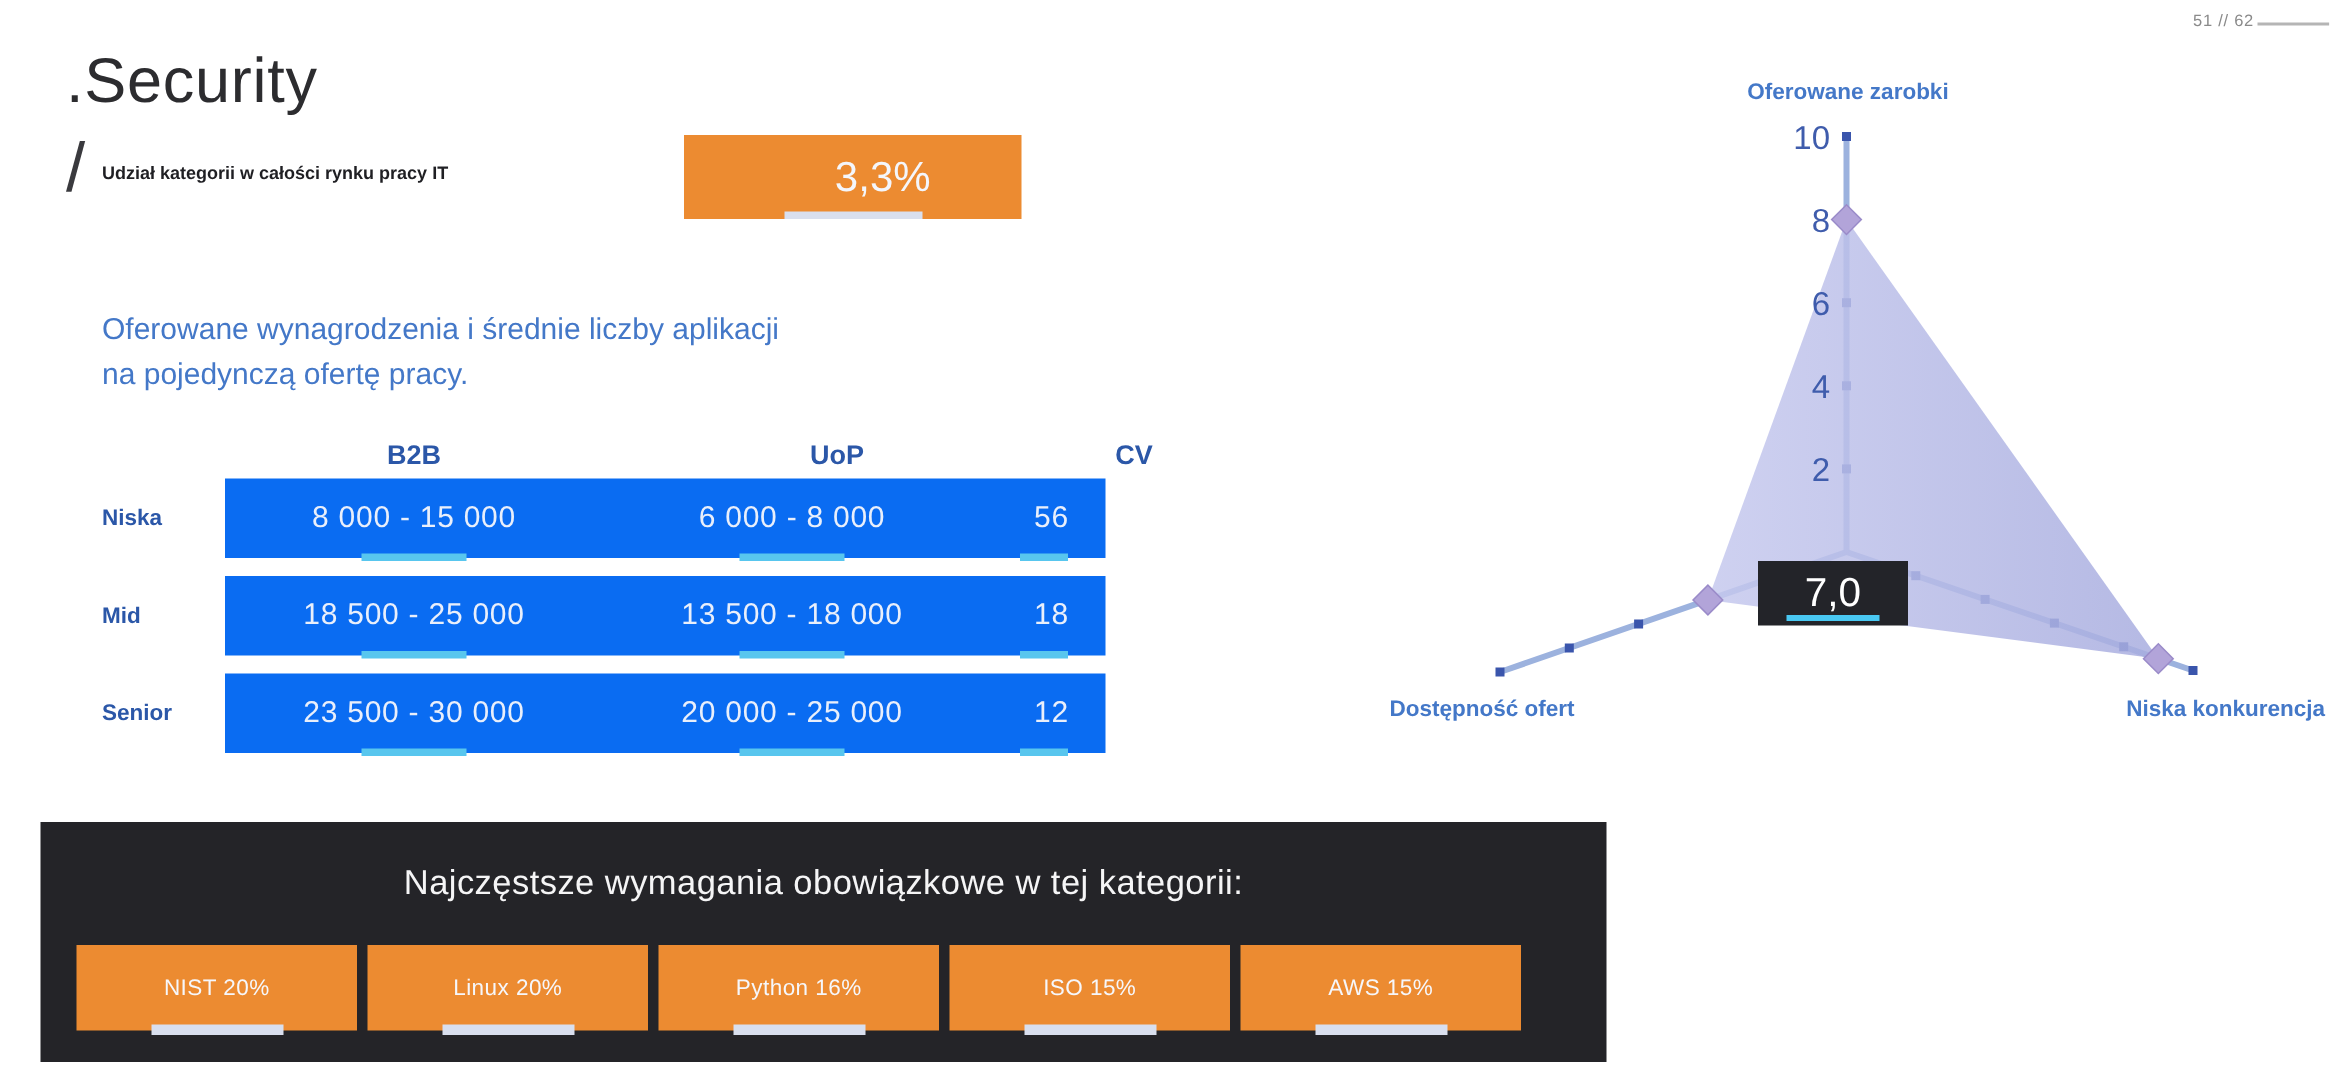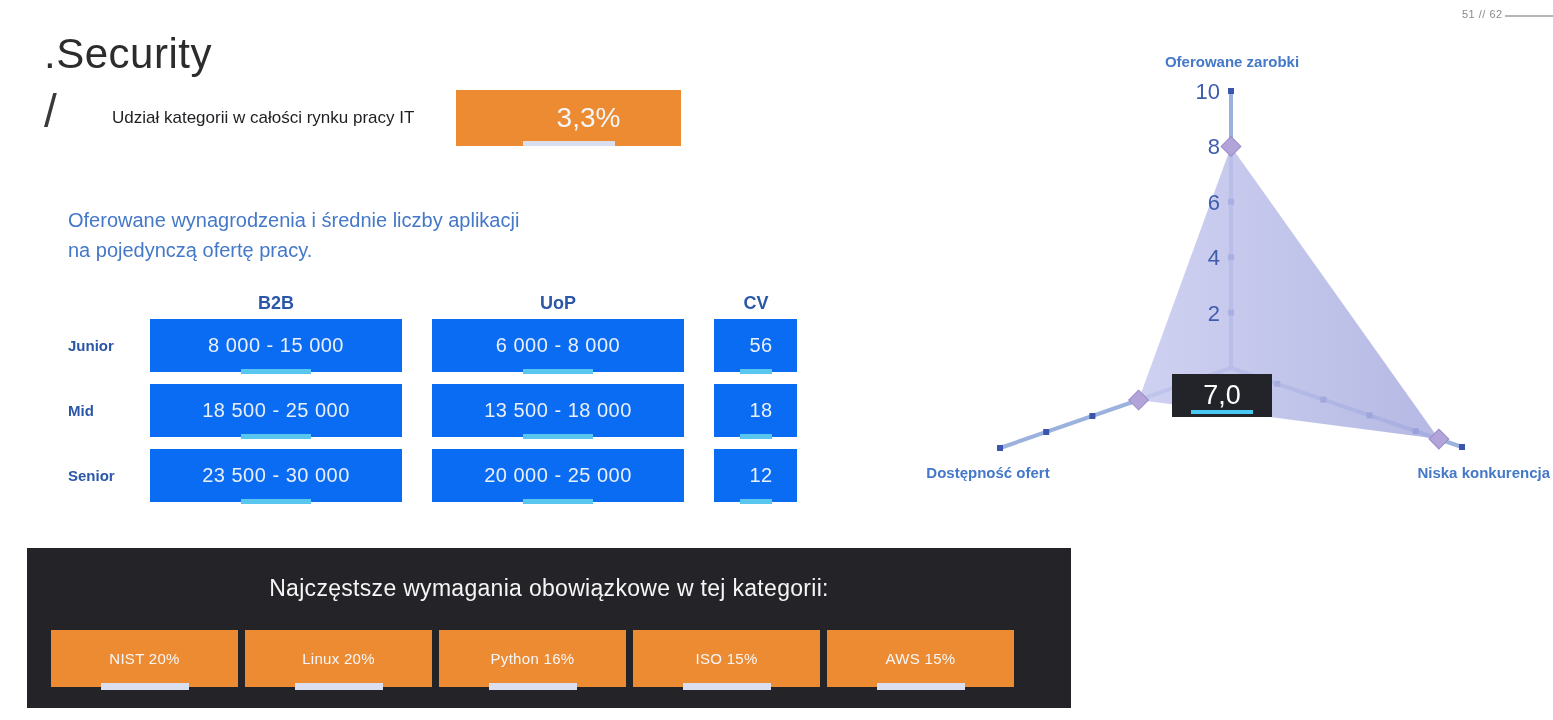--- a/index.html
+++ b/index.html
@@ -6,39 +6,39 @@
   body{font-family:"Liberation Sans",sans-serif;}
   .canvas{position:relative;width:1553px;height:720px;background:#fff;overflow:hidden;}
 
   
   .pager{position:absolute;top:8px;left:1462px;font-size:11px;color:#8a8a8a;letter-spacing:.5px;}
   .pager-line{position:absolute;top:15px;left:1505px;width:48px;height:2px;background:var(--line-gray);}
 
   
   .title{position:absolute;left:44px;top:30px;font-size:42px;font-weight:500;color:var(--ink);letter-spacing:.5px;}
   .slash{position:absolute;left:44px;top:84px;font-size:46px;font-weight:300;color:#3a3a3e;}
-  .share-label{position:absolute;left:68px;top:108px;font-size:17px;font-weight:normal;color:#1f1f23;margin-left:44px;}
+  .share-label{position:absolute;left:68px;top:108px;font-size:12px;font-weight:bold;color:#1f1f23;}
   .share-badge{position:absolute;left:456px;top:90px;width:185px;height:56px;background:var(--orange);
     color:#f4f6fb;font-size:28px;display:flex;align-items:center;justify-content:center;padding-left:40px;}
   .share-badge .u{position:absolute;bottom:0;left:50%;transform:translateX(-50%);width:92px;height:5px;background:var(--pale-underline);}
 
   
   .desc{position:absolute;left:68px;top:205px;font-size:20px;line-height:30px;color:var(--text-blue);}
 
   
   .col-hdr{position:absolute;top:293px;text-align:center;font-size:18px;font-weight:bold;color:var(--table-blue);}
   .hdr-b2b{left:150px;width:252px;}
   .hdr-uop{left:432px;width:252px;}
   .hdr-cv{left:714px;width:84px;}
   .t-row{position:absolute;left:68px;height:53px;display:flex;}
   .t-row.r0{top:319px;} .t-row.r1{top:384px;} .t-row.r2{top:449px;}
   .row-label{width:52px;margin-right:30px;display:flex;align-items:center;font-size:15px;font-weight:bold;color:var(--table-blue);}
   .cell{position:relative;background:var(--cell-blue);color:#e9effb;font-size:20px;
     display:flex;align-items:center;justify-content:center;letter-spacing:.5px;}
-  .cell.w{width:252px;margin-right:30px;}
+  .cell.w{width:252px;}
   .cell.n{width:72px;padding-left:11px;}
   .cell .u{position:absolute;bottom:-2px;left:50%;transform:translateX(-50%);height:5px;background:var(--cyan);}
   .cell.w .u{width:70px;}
   .cell.n .u{width:32px;}
 
   
   #radar-svg{position:absolute;left:900px;top:40px;}
   .axis-label{position:absolute;font-size:15px;font-weight:bold;color:var(--text-blue);}
   .axis-label.top{left:1072px;top:53px;width:320px;text-align:center;}
   .axis-label.left{left:838px;top:464px;width:300px;text-align:center;}
@@ -74,21 +74,21 @@
   <div class="desc">
     <div>Oferowane wynagrodzenia i średnie liczby aplikacji</div>
     <div>na pojedynczą ofertę pracy.</div>
   </div>
 
   <div class="col-hdr hdr-b2b">B2B</div>
   <div class="col-hdr hdr-uop">UoP</div>
   <div class="col-hdr hdr-cv">CV</div>
 
   <div class="t-row r0">
-    <div class="row-label">Junior</div>
+    <div class="row-label">Niska</div>
     <div class="cell w">
         <span>8 000 - 15 000</span>
         <span class="u"></span>
       </div>
     <div class="cell w">
         <span>6 000 - 8 000</span>
         <span class="u"></span>
       </div>
     <div class="cell n">
         <span>56</span>

